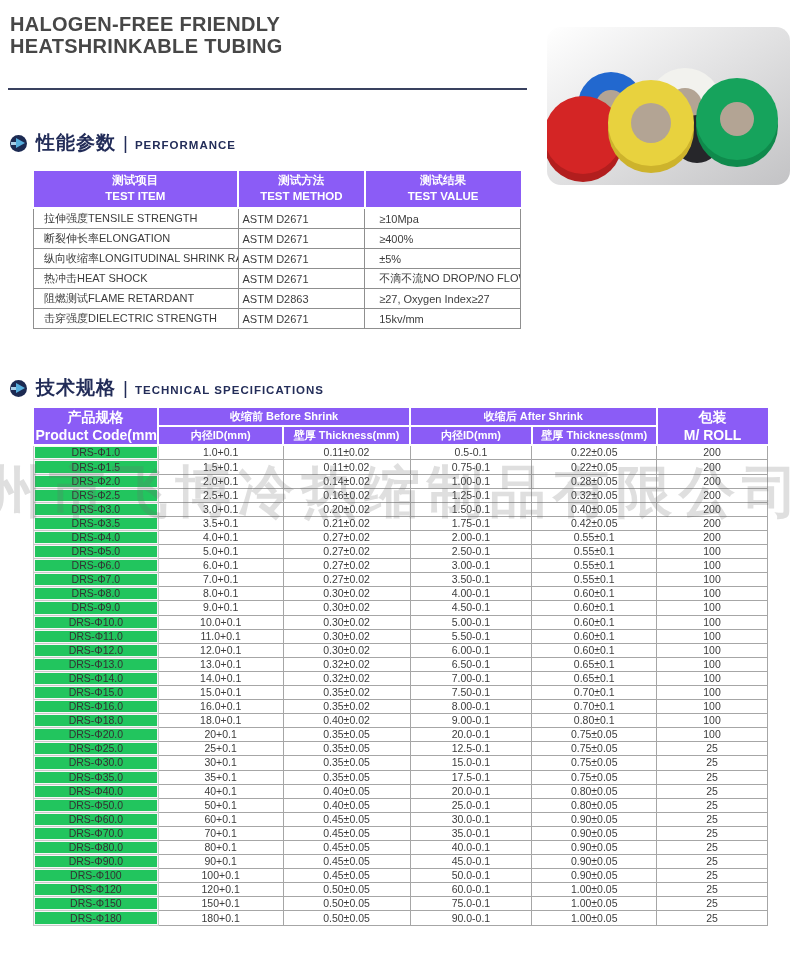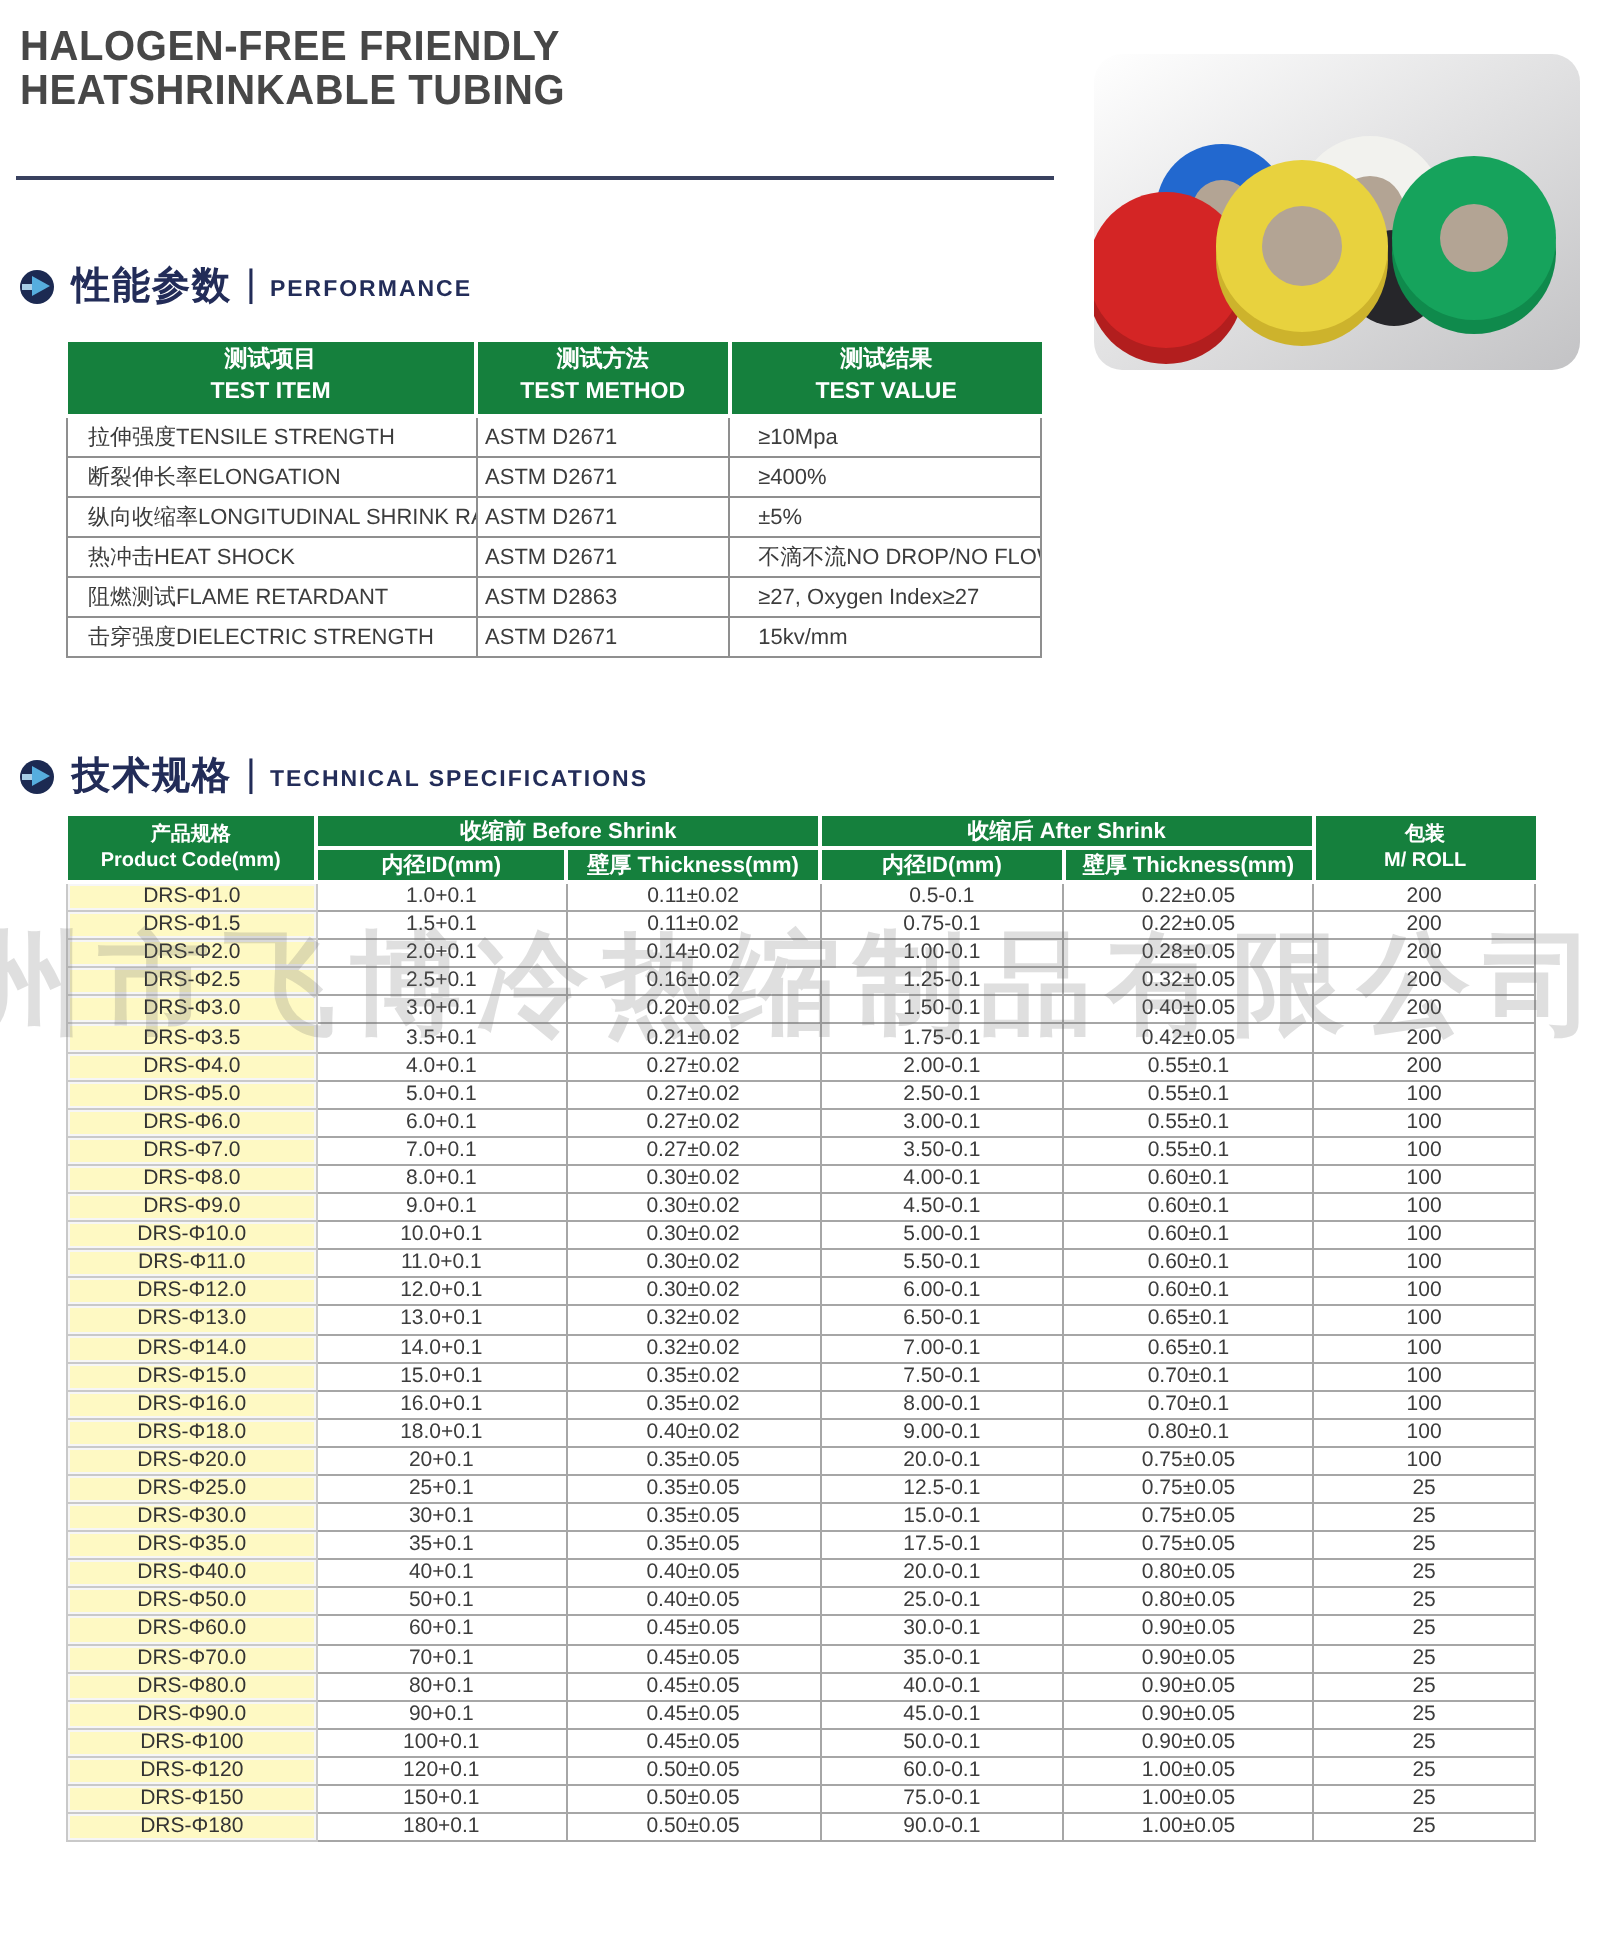--- a/index.html
+++ b/index.html
@@ -40,21 +40,21 @@
     content:'';position:absolute;left:6px;top:3.5px;width:0;height:0;
     border-left:9px solid #56aede;border-top:5px solid transparent;border-bottom:5px solid transparent;
   }
   .section-cn{font-size:19px;font-weight:bold;color:#222c58;letter-spacing:1px;}
   .section-sep{font-size:19px;color:#222c58;font-weight:normal;margin:0 -2px;}
   .section-en{font-size:11.5px;font-weight:bold;color:#232d59;letter-spacing:1px;padding-top:4px;}
   
   table{border-collapse:collapse;table-layout:fixed;}
   th,td{overflow:hidden;white-space:nowrap;}
   thead th{
-    background:#15803d;color:#ffffff;font-weight:bold;text-align:center;
+    background:#8b5cf6;color:#ffffff;font-weight:bold;text-align:center;
     border:2px solid #ffffff;vertical-align:middle;
   }
   thead th:first-child{border-left:none;}
   thead th:last-child{border-right:none;}
   .th-cn{font-size:11.5px;line-height:1.35;}
   .th-en{font-size:11.5px;line-height:1.35;}
   
   .perf-table-wrap{position:absolute;left:33px;top:169px;}
   .perf-table{width:488px;}
   .perf-table thead th{height:34px;padding:1px 2px;}
@@ -62,27 +62,27 @@
     border:1px solid #8f8f8f;height:17px;font-size:11px;color:#3c3c3c;
     padding:1px 4px;background:#ffffff;
   }
   .perf-table tbody td.col-0{text-align:left;padding-left:10px;}
   .perf-table tbody td.col-1{}
   .perf-table tbody td.col-2{text-align:left;padding-left:14px;}
   
   .spec-table-wrap{position:absolute;left:33px;top:406px;}
   .spec-table{width:735px;}
   .spec-table thead th{height:15px;padding:0 2px;font-size:11px;}
-  .spec-table thead .th-cn,.spec-table thead .th-en{font-size:10px;line-height:1.3;}
+  .spec-table thead .th-cn,.spec-table thead .th-en{font-size:14px;line-height:1.3;}
   .spec-table tbody td{
     border:1px solid #a6a6a6;height:13.1px;font-size:10.5px;line-height:13px;
     color:#3c3c3c;text-align:center;padding:0 2px;background:#ffffff;
   }
   .spec-table tbody td.col-0{
-    background:#fef9c3;border:1px solid #c9c9c9;
+    background:#22c55e;border:1px solid #c9c9c9;
     box-shadow:inset 0 0 0 1px #f6f6f6;color:#333333;
   }
   
   .watermark{
     position:absolute;left:-14px;top:455px;width:830px;
     font-size:56px;font-weight:bold;letter-spacing:7px;white-space:nowrap;
     color:rgba(110,110,110,0.22);pointer-events:none;z-index:5;
   }
 </style>
 </head>

